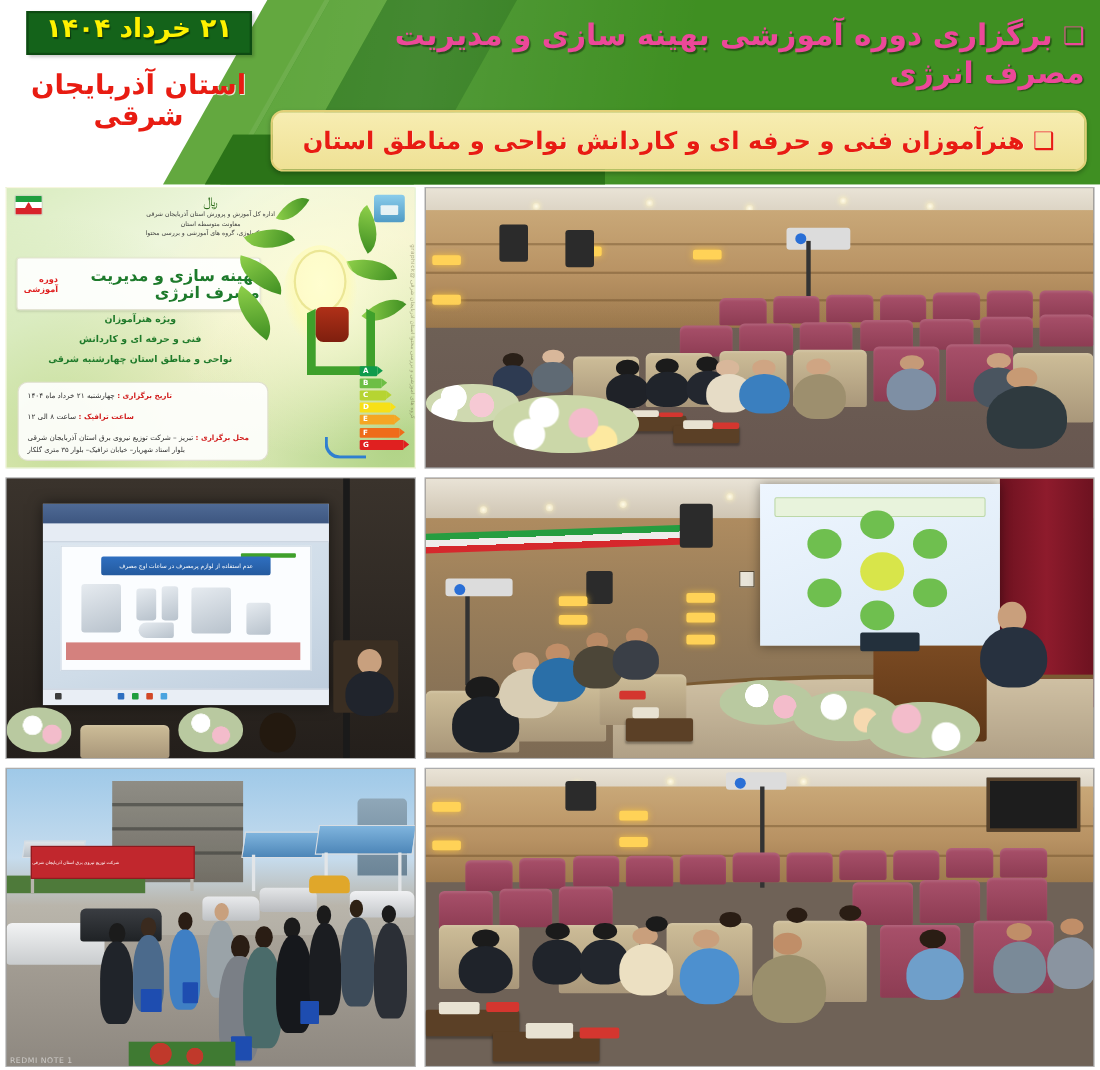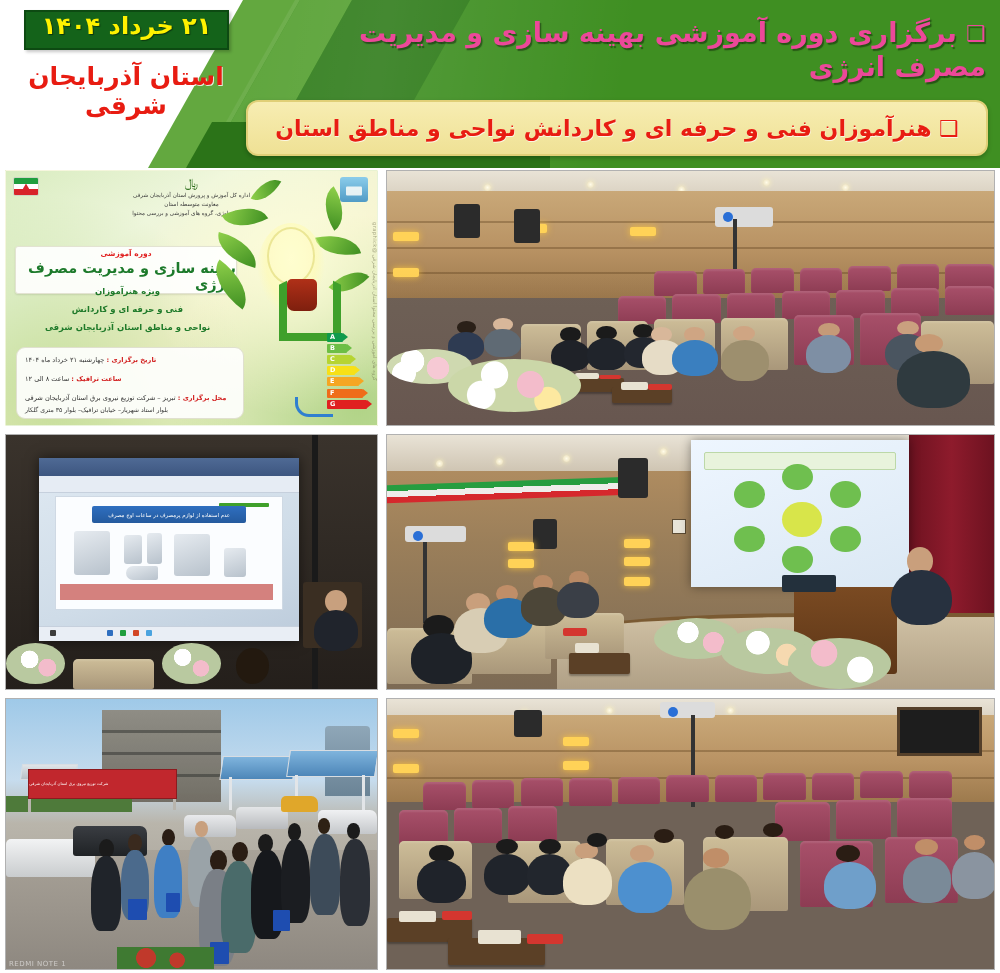--- a/index.html
+++ b/index.html
@@ -136,24 +136,24 @@
   .poster .logo-tr {
     position:absolute; right:9px; top:6px; width:28px; height:25px;
     background:linear-gradient(#7cc7ee,#3a8fc4);
     border-radius:3px; opacity:.88;
   }
   .poster .logo-tr::after{
     content:""; position:absolute; left:50%; top:55%; transform:translate(-50%,-50%);
     width:16px; height:9px; background:#fff; border-radius:1px; opacity:.85;
   }
   .poster .title-card {
-    position:absolute; left:9px; top:75px; width:222px; height:48px;
+    position:absolute; left:9px; top:63px; width:222px; height:48px;
     background:rgba(255,255,255,.90); border:1px solid #e3e3d2; border-radius:3px;
     box-shadow:0 1px 2px rgba(0,0,0,.10);
-    display:flex; flex-direction:column; align-items:center; justify-content:center;
+    display:flex; align-items:center; justify-content:center;
   }
   .poster .title-card .sub  { color:#e02020; font-size:7.5px; font-weight:bold; direction:rtl; }
   .poster .title-card .main { color:#1d7a2b; font-size:14.5px; font-weight:bold; direction:rtl; margin-top:2px; }
   .poster .aud {
     position:absolute; left:14px; top:112px; width:215px; text-align:center;
     direction:rtl; color:#1f7a2a; font-size:8.5px; font-weight:bold; line-height:2.1;
   }
   .poster .detail-card {
     position:absolute; left:10px; top:176px; width:228px; height:72px;
     background:rgba(255,255,255,.90); border:1px solid #e0e0cf; border-radius:9px;
@@ -364,21 +364,21 @@
       <div class="logo-tr"></div>
 
       <div class="title-card">
         <div class="sub">دوره آموزشی</div>
         <div class="main">بهینه سازی و مدیریت مصرف انرژی</div>
       </div>
 
       <div class="aud">
         <div>ویژه هنرآموزان</div>
         <div>فنی و حرفه ای و کاردانش</div>
-        <div>نواحی و مناطق استان آذربایجان شرقی</div>
+        <div>نواحی و مناطق استان چهارشنبه شرقی</div>
       </div>
 
       <div class="detail-card">
         <div class="row r1">
           <span class="lbl">تاریخ برگزاری :</span>
           <span>چهارشنبه ۲۱ خرداد ماه ۱۴۰۴</span>
         </div>
         <div class="row r2">
           <span class="lbl">ساعت ترافیک :</span>
           <span>ساعت ۸ الی ۱۲</span>

